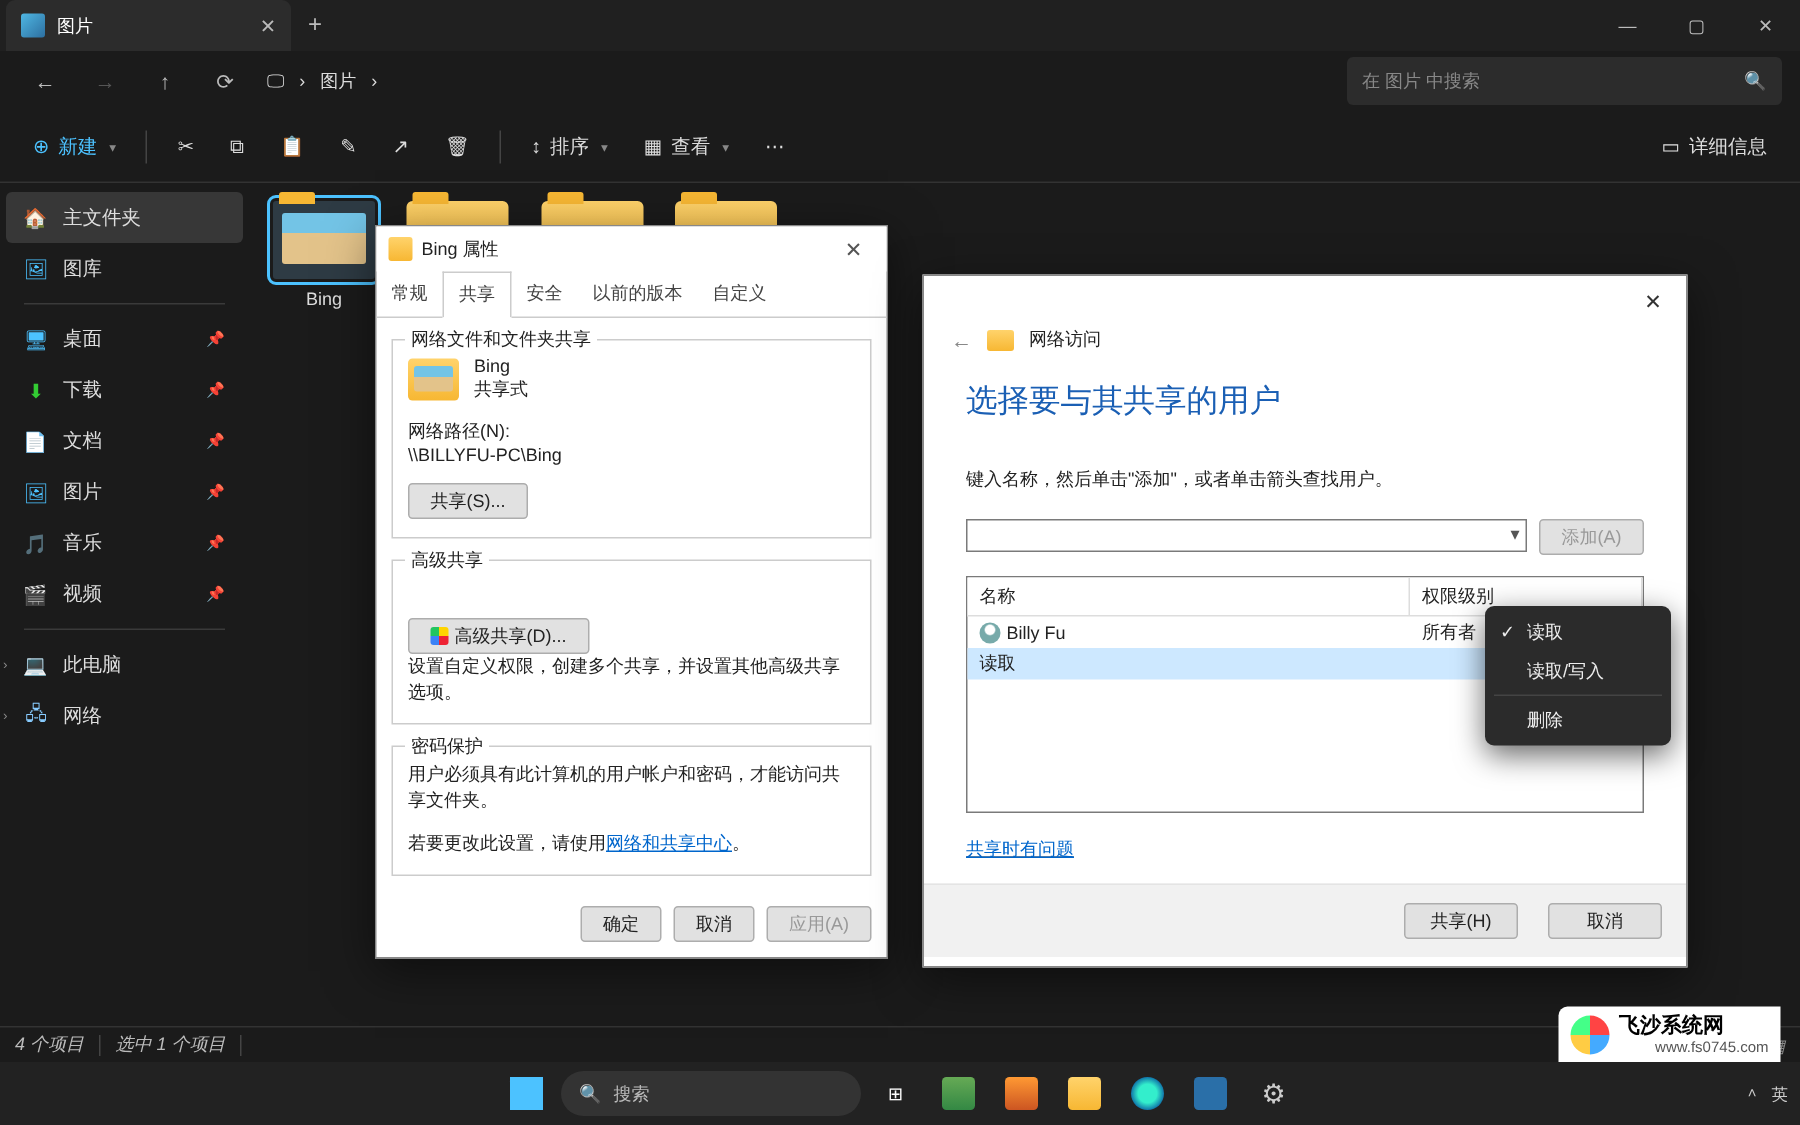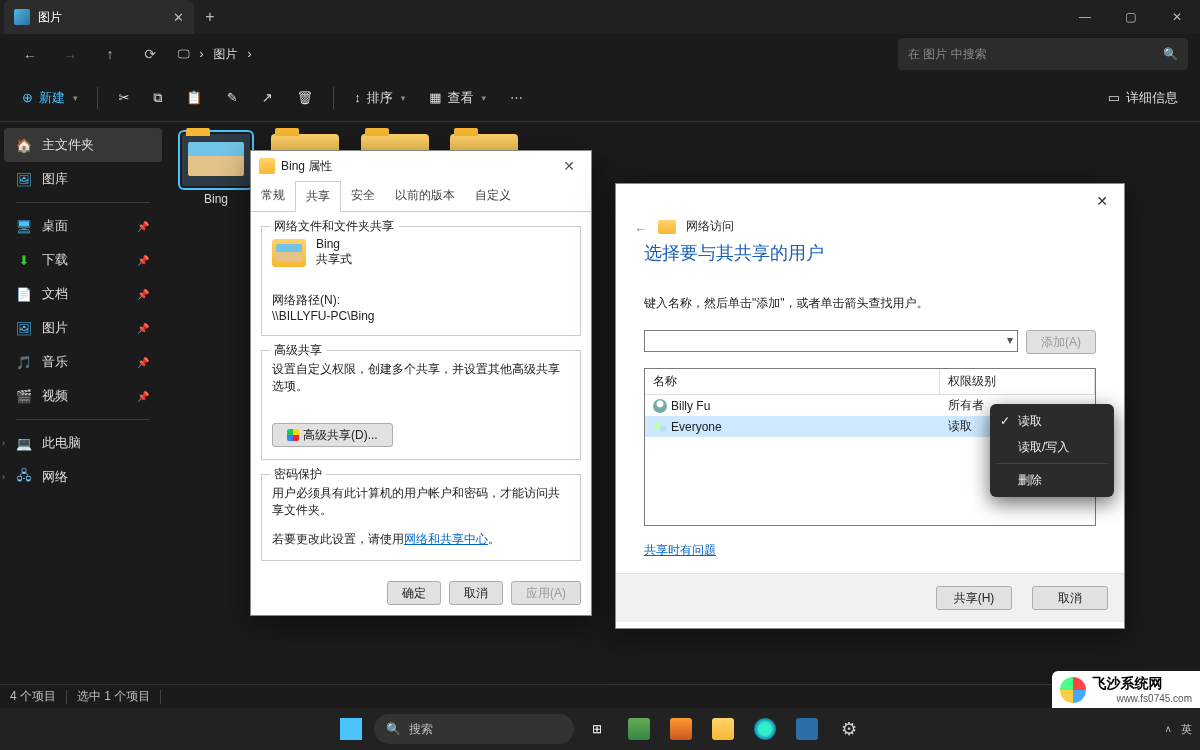--- a/index.html
+++ b/index.html
@@ -39,21 +39,21 @@
   .sbitem .expand { color:#888; font-size:9px; position:absolute; left:-2px;}
 
   .content { flex:1; padding:12px 10px; position:relative;}
   .folder { width:80px; display:inline-flex; flex-direction:column; align-items:center; gap:6px; margin-right:6px; vertical-align:top;}
   .folder.selected .fico { outline:2px solid #4cc2ff; outline-offset:2px; border-radius:2px; background:#2e3b44;}
   .fico { width:68px; height:52px; background:linear-gradient(#ffd36b,#f7b733); border-radius:4px; position:relative;}
   .fico::before { content:""; position:absolute; top:-6px; left:4px; width:24px; height:8px; background:#f7b733; border-radius:2px 2px 0 0;}
   .fico.bing::after { content:""; position:absolute; inset:8px 6px 10px 6px; background:linear-gradient(180deg,#73c4e6 40%,#e3c38a 40%); border-radius:2px;}
   .flabel { font-size:12px; color:#ddd;}
 
-  .statusbar { height:24px; border-top:1px solid #333; display:flex; align-items:center; padding:0 10px; gap:10px; color:#bbb; font-size:12px;}
+  .statusbar { height:24px; border-top:1px solid #333; display:flex; align-items:center; padding:0 10px; gap:10px; color:#bbb; font-size:12px;font-style:italic;}
   .statussep { width:1px; height:14px; background:#444;}
   .viewicons { margin-left:auto; display:flex; gap:6px; color:#888;}
 
   
   .dialog { position:absolute; background:#fff; color:#222; border:1px solid #888; box-shadow:0 8px 30px rgba(0,0,0,.5); font-size:12px;}
   .dlg-props { left:250px; top:150px; width:342px; }
   .dlg-title { height:30px; display:flex; align-items:center; padding:4px 8px; gap:6px; background:#fff;}
   .dlg-title .ico { width:16px; height:16px; background:linear-gradient(#ffd36b,#f7b733); border-radius:2px;}
   .dlg-title .x { margin-left:auto; font-size:14px; color:#555; width:28px; text-align:center;}
   .tabs { display:flex; border-bottom:1px solid #ccc;}
@@ -98,21 +98,21 @@
 
   
   .taskbar { position:absolute; bottom:0; left:0; right:0; height:42px; background:#222; display:flex; align-items:center; justify-content:center; gap:4px;}
   .tb-search { width:200px; height:30px; background:#333; border-radius:16px; display:flex; align-items:center; padding:0 12px; gap:8px; color:#bbb;}
   .tbicon { width:38px; height:38px; display:flex; align-items:center; justify-content:center; border-radius:4px;}
   .tbicon .sq { width:22px; height:22px; border-radius:3px;}
   .tray { position:absolute; right:8px; display:flex; align-items:center; gap:10px; color:#ccc; font-size:11px;}
   .tray .up { font-size:10px;}
 
   
-  .watermark { position:absolute; right:0; bottom:42px; background:#fff; color:#000; padding:4px 8px; font-size:12px; display:flex; align-items:center; gap:6px; border-top-left-radius:6px;}
+  .watermark { position:absolute; right:13px; bottom:42px; background:#fff; color:#000; padding:4px 8px; font-size:12px; display:flex; align-items:center; gap:6px; border-top-left-radius:6px;}
   .watermark .logo { width:26px; height:26px; background:conic-gradient(#f44 0 25%, #4af 0 50%, #fc4 0 75%, #4f8 0); border-radius:50%;}
   .watermark .big { font-size:14px; font-weight:600;}
 </style>
 </head>
 <body>
 
 <div class="titlebar">
   <div class="tab">
     <span class="icon"></span>
     <span>图片</span>
@@ -271,31 +271,32 @@
     <span class="gtitle">网络文件和文件夹共享</span>
     <div style="display:flex; gap:10px; align-items:center;">
       <div style="width:34px;height:28px;background:linear-gradient(#ffd36b,#f7b733);border-radius:3px;position:relative;">
           <div style="position:absolute;inset:5px 4px 6px 4px;background:linear-gradient(#73c4e6 45%,#e3c38a 45%);border-radius:2px;"></div>
         </div>
       <div>
         <div>Bing</div>
         <div>共享式</div>
       </div>
     </div>
-    <div style="margin-top:24px;">网络路径(N):</div>
+    <div style="margin-top:11px;">网络路径(N):</div>
     <div>\\BILLYFU-PC\Bing</div>
+    <div style="margin-top:12px;"><span class="winbtn">共享(S)...</span></div>
   </div>
 
   <div class="group">
     <span class="gtitle">高级共享</span>
-    <div>设置自定义权限，创建多个共享，并设置其他高级共享选项。</div>
     <div style="margin-top:28px;"><span class="winbtn">
           <span class="shield"></span>
           <span>高级共享(D)...</span>
         </span></div>
+    <div>设置自定义权限，创建多个共享，并设置其他高级共享选项。</div>
   </div>
 
   <div class="group">
     <span class="gtitle">密码保护</span>
     <div>用户必须具有此计算机的用户帐户和密码，才能访问共享文件夹。</div>
     <div style="margin-top:12px;"><span>若要更改此设置，请使用</span><a href="#" class="link">网络和共享中心</a>。</div>
   </div>
 
   <div class="dlg-buttons">
     <span class="winbtn">确定</span>
@@ -307,45 +308,41 @@
 <div class="dialog dlg-net">
   <div class="hdr">
       <span class="x">✕</span>
     </div>
   <div class="backrow">
     <span class="arrow">←</span>
     <span class="fico2"></span>
     <span>网络访问</span>
   </div>
   <div class="body">
-    <div class="netttl" style="font-size:18px;color:#1a5fb4;">选择要与其共享的用户</div>
+    <div class="netttl" style="font-size:21px;color:#1a5fb4;margin-top:12px;">选择要与其共享的用户</div>
     <div>键入名称，然后单击"添加"，或者单击箭头查找用户。</div>
     <div class="combo">
       <div class="inp"></div>
       <span class="winbtn disabled">添加(A)</span>
     </div>
     <div class="listbox">
       <div class="listhdr">
         <div style="width:295px;">名称</div>
         <div style="flex:1;">权限级别</div>
       </div>
       <div class="listrow">
         <div class="c1">
             <span class="usericon"></span>
             <span>Billy Fu</span>
           </div>
         <div class="c2">
             <span>所有者</span>
           </div>
       </div>
       <div class="listrow sel">
-        <div class="c1">
-            <span class="grpicon"></span>
-            <span>Everyone</span>
-          </div>
         <div class="c2">
             <span>读取</span>
             <span>▾</span>
           </div>
       </div>
     </div>
     <div style="margin-top:16px;text-decoration:underline;"><a href="#" class="link">共享时有问题</a></div>
   </div>
   <div class="footer">
     <span class="winbtn" style="min-width:76px;">共享(H)</span>

